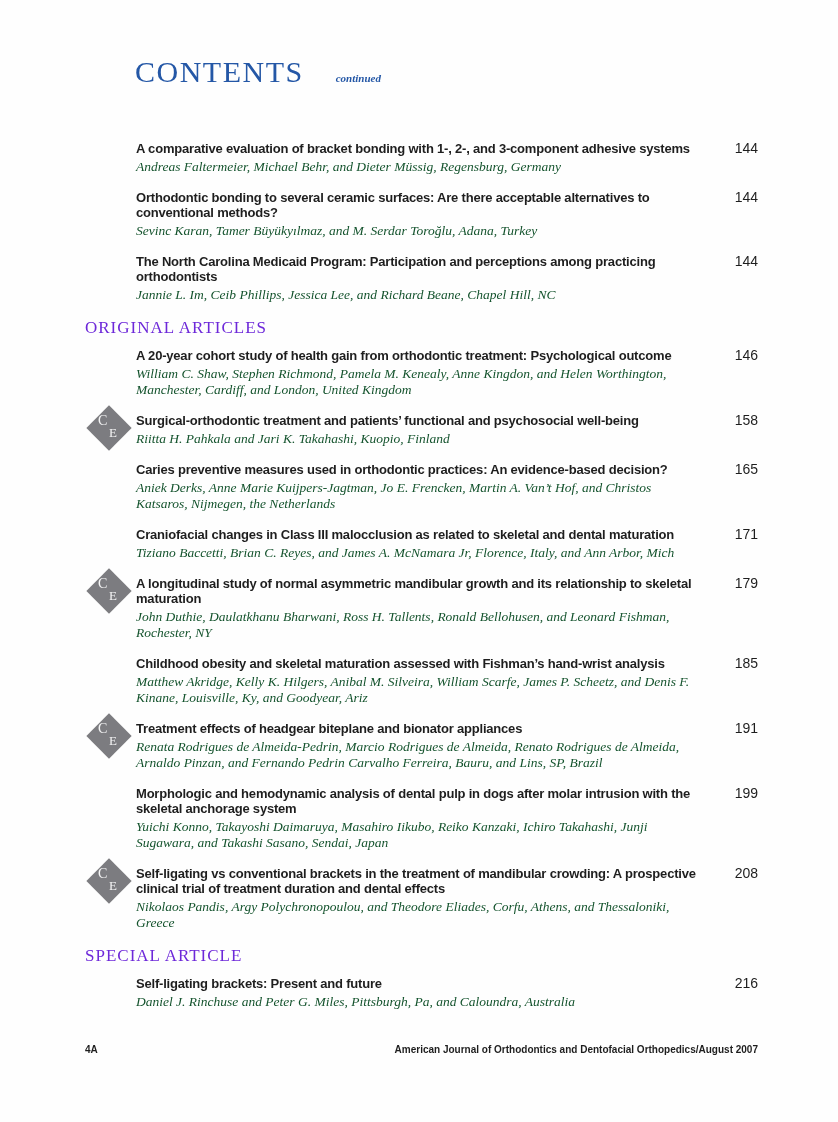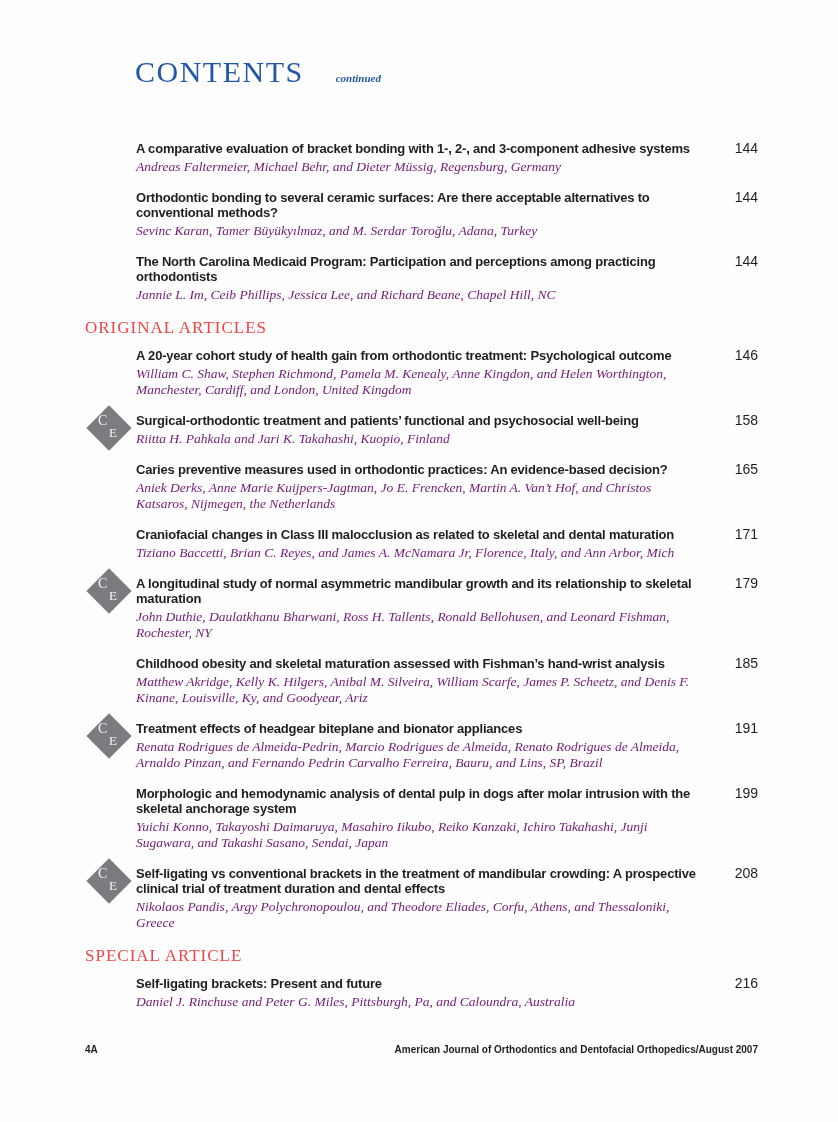--- a/index.html
+++ b/index.html
@@ -24,21 +24,21 @@
   .toc-continued {
     font-family:"Liberation Serif", serif;
     font-style:italic; font-weight:bold;
     font-size:11px; color:#2457a6;
     margin-left:32px;
   }
   
   .section-heading {
     font-family:"Liberation Serif", serif;
     font-size:17px; letter-spacing:1px;
-    color:#ef4444;
+    color:#6d28d9;
     margin:12px 0 10px 0;
   }
   
   .entry {
     display:grid;
     grid-template-columns:51px 1fr 58px;
     margin-bottom:15px;
   }
   .entry-gutter { position:relative; }
   .entry-body { min-width:0; }
@@ -47,21 +47,21 @@
     font-size:13px; line-height:15px;
     letter-spacing:-0.2px;
     max-width:575px;
     margin-bottom:3px;
   }
   .entry-authors {
     font-family:"Liberation Serif", serif;
     font-style:italic;
     font-size:13.5px; line-height:16px;
     max-width:620px;
-    color:#701a75;
+    color:#14532d;
   }
   .entry-page {
     font-weight:normal;
     font-size:14px; line-height:15px;
     text-align:right;
     align-self:start;
   }
   
   .ce-badge {
     position:absolute;

